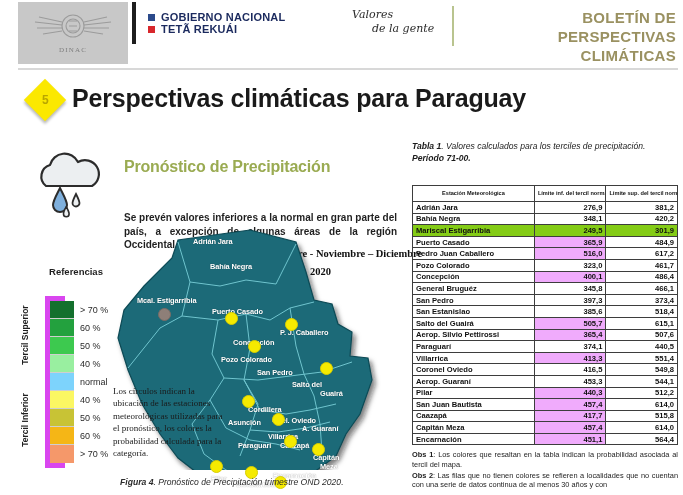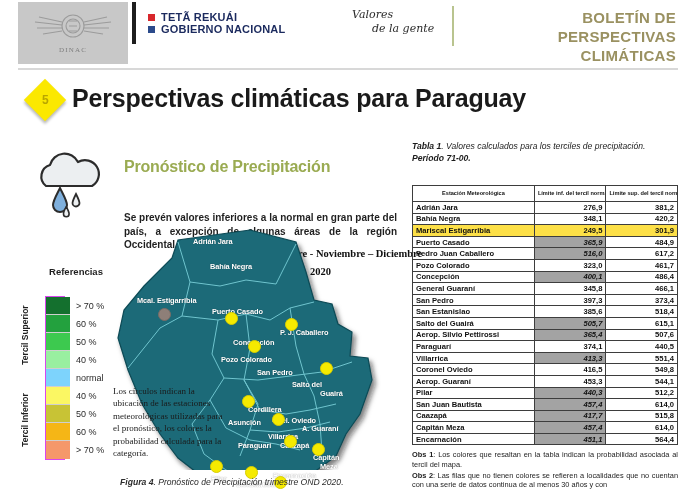--- a/index.html
+++ b/index.html
@@ -102,21 +102,21 @@
     font-family: "Liberation Serif", serif; font-weight: bold;
     font-size: 10.5px; color: #101010;
   }
 
   
   .ref-title {
     position: absolute; left: 36px; top: 266px; width: 80px;
     text-align: center; font-size: 9.5px; font-weight: bold; color: #1f1f1f;
   }
   .legend-wrap { position: absolute; left: 45px; top: 296px; }
-  .legend-bar { width: 20px; border: 1px solid #d946ef; }
+  .legend-bar { width: 20px; border: 5px solid #d946ef; }
   .legend-cell {
     width: 24px; height: 18px; position: relative;
     border-bottom: 1px solid #cfcfcf;
   }
   .legend-cell:last-child { border-bottom: none; }
   .legend-label {
     position: absolute; left: 30px; top: 0; width: 48px; height: 18px;
     display: flex; align-items: center;
     font-size: 9px; color: #2a2a2a; white-space: nowrap;
   }
@@ -170,22 +170,22 @@
   .data-table th, .data-table td {
     border: 1px solid #3d3d3d; padding: 0 3px; height: 11.6px;
     overflow: hidden; white-space: nowrap;
   }
   .data-table th {
     font-size: 5.6px; text-align: center; font-weight: bold;
     line-height: 6.6px; height: 16px; color: #111;
   }
   .data-table td.name { text-align: left; }
   .data-table td.num { text-align: right; }
-  .hl-yellow { background: #a3a3a3; font-style: italic; }
-  .hl-gray { background: #fde047; }
+  .hl-yellow { background: #f0abfc; }
+  .hl-gray { background: #84cc16; }
 
   
   .obs {
     position: absolute; left: 412px; top: 450px; width: 266px;
     font-size: 7.4px; color: #1d1d1d; line-height: 9.8px; text-align: justify;
   }
   .obs b { font-weight: bold; }
   .obs p { margin: 0 0 1px 0; }
 </style>
 </head>
@@ -205,26 +205,26 @@
         </g>
       </svg>
     </div>
     <div class="dinac-label">DINAC</div>
   </div>
 
   <div class="header-divider"></div>
 
   <div class="gov-block">
     <div class="gov-row">
+      <span class="gov-sq blue"></span>
+      <span class="gov-txt">GOBIERNO NACIONAL</span>
+    </div>
+    <div class="gov-row">
       <span class="gov-sq red"></span>
       <span class="gov-txt">TETÃ REKUÁI</span>
-    </div>
-    <div class="gov-row">
-      <span class="gov-sq blue"></span>
-      <span class="gov-txt">GOBIERNO NACIONAL</span>
     </div>
   </div>
 
   <div class="pyg-logo">
     <div class="l1">Valores</div>
     <div class="l2">de la gente</div>
   </div>
 
   <div class="vline"></div>
 
@@ -416,21 +416,21 @@
         <td class="name">Pozo Colorado</td>
         <td class="num">323,0</td>
         <td class="num">461,7</td>
       </tr>
       <tr>
         <td class="name">Concepción</td>
         <td class="num hl-yellow">400,1</td>
         <td class="num">486,4</td>
       </tr>
       <tr>
-        <td class="name">General Guaraní</td>
+        <td class="name">General Bruguéz</td>
         <td class="num">345,8</td>
         <td class="num">466,1</td>
       </tr>
       <tr>
         <td class="name">San Pedro</td>
         <td class="num">397,3</td>
         <td class="num">373,4</td>
       </tr>
       <tr>
         <td class="name">San Estanislao</td>

